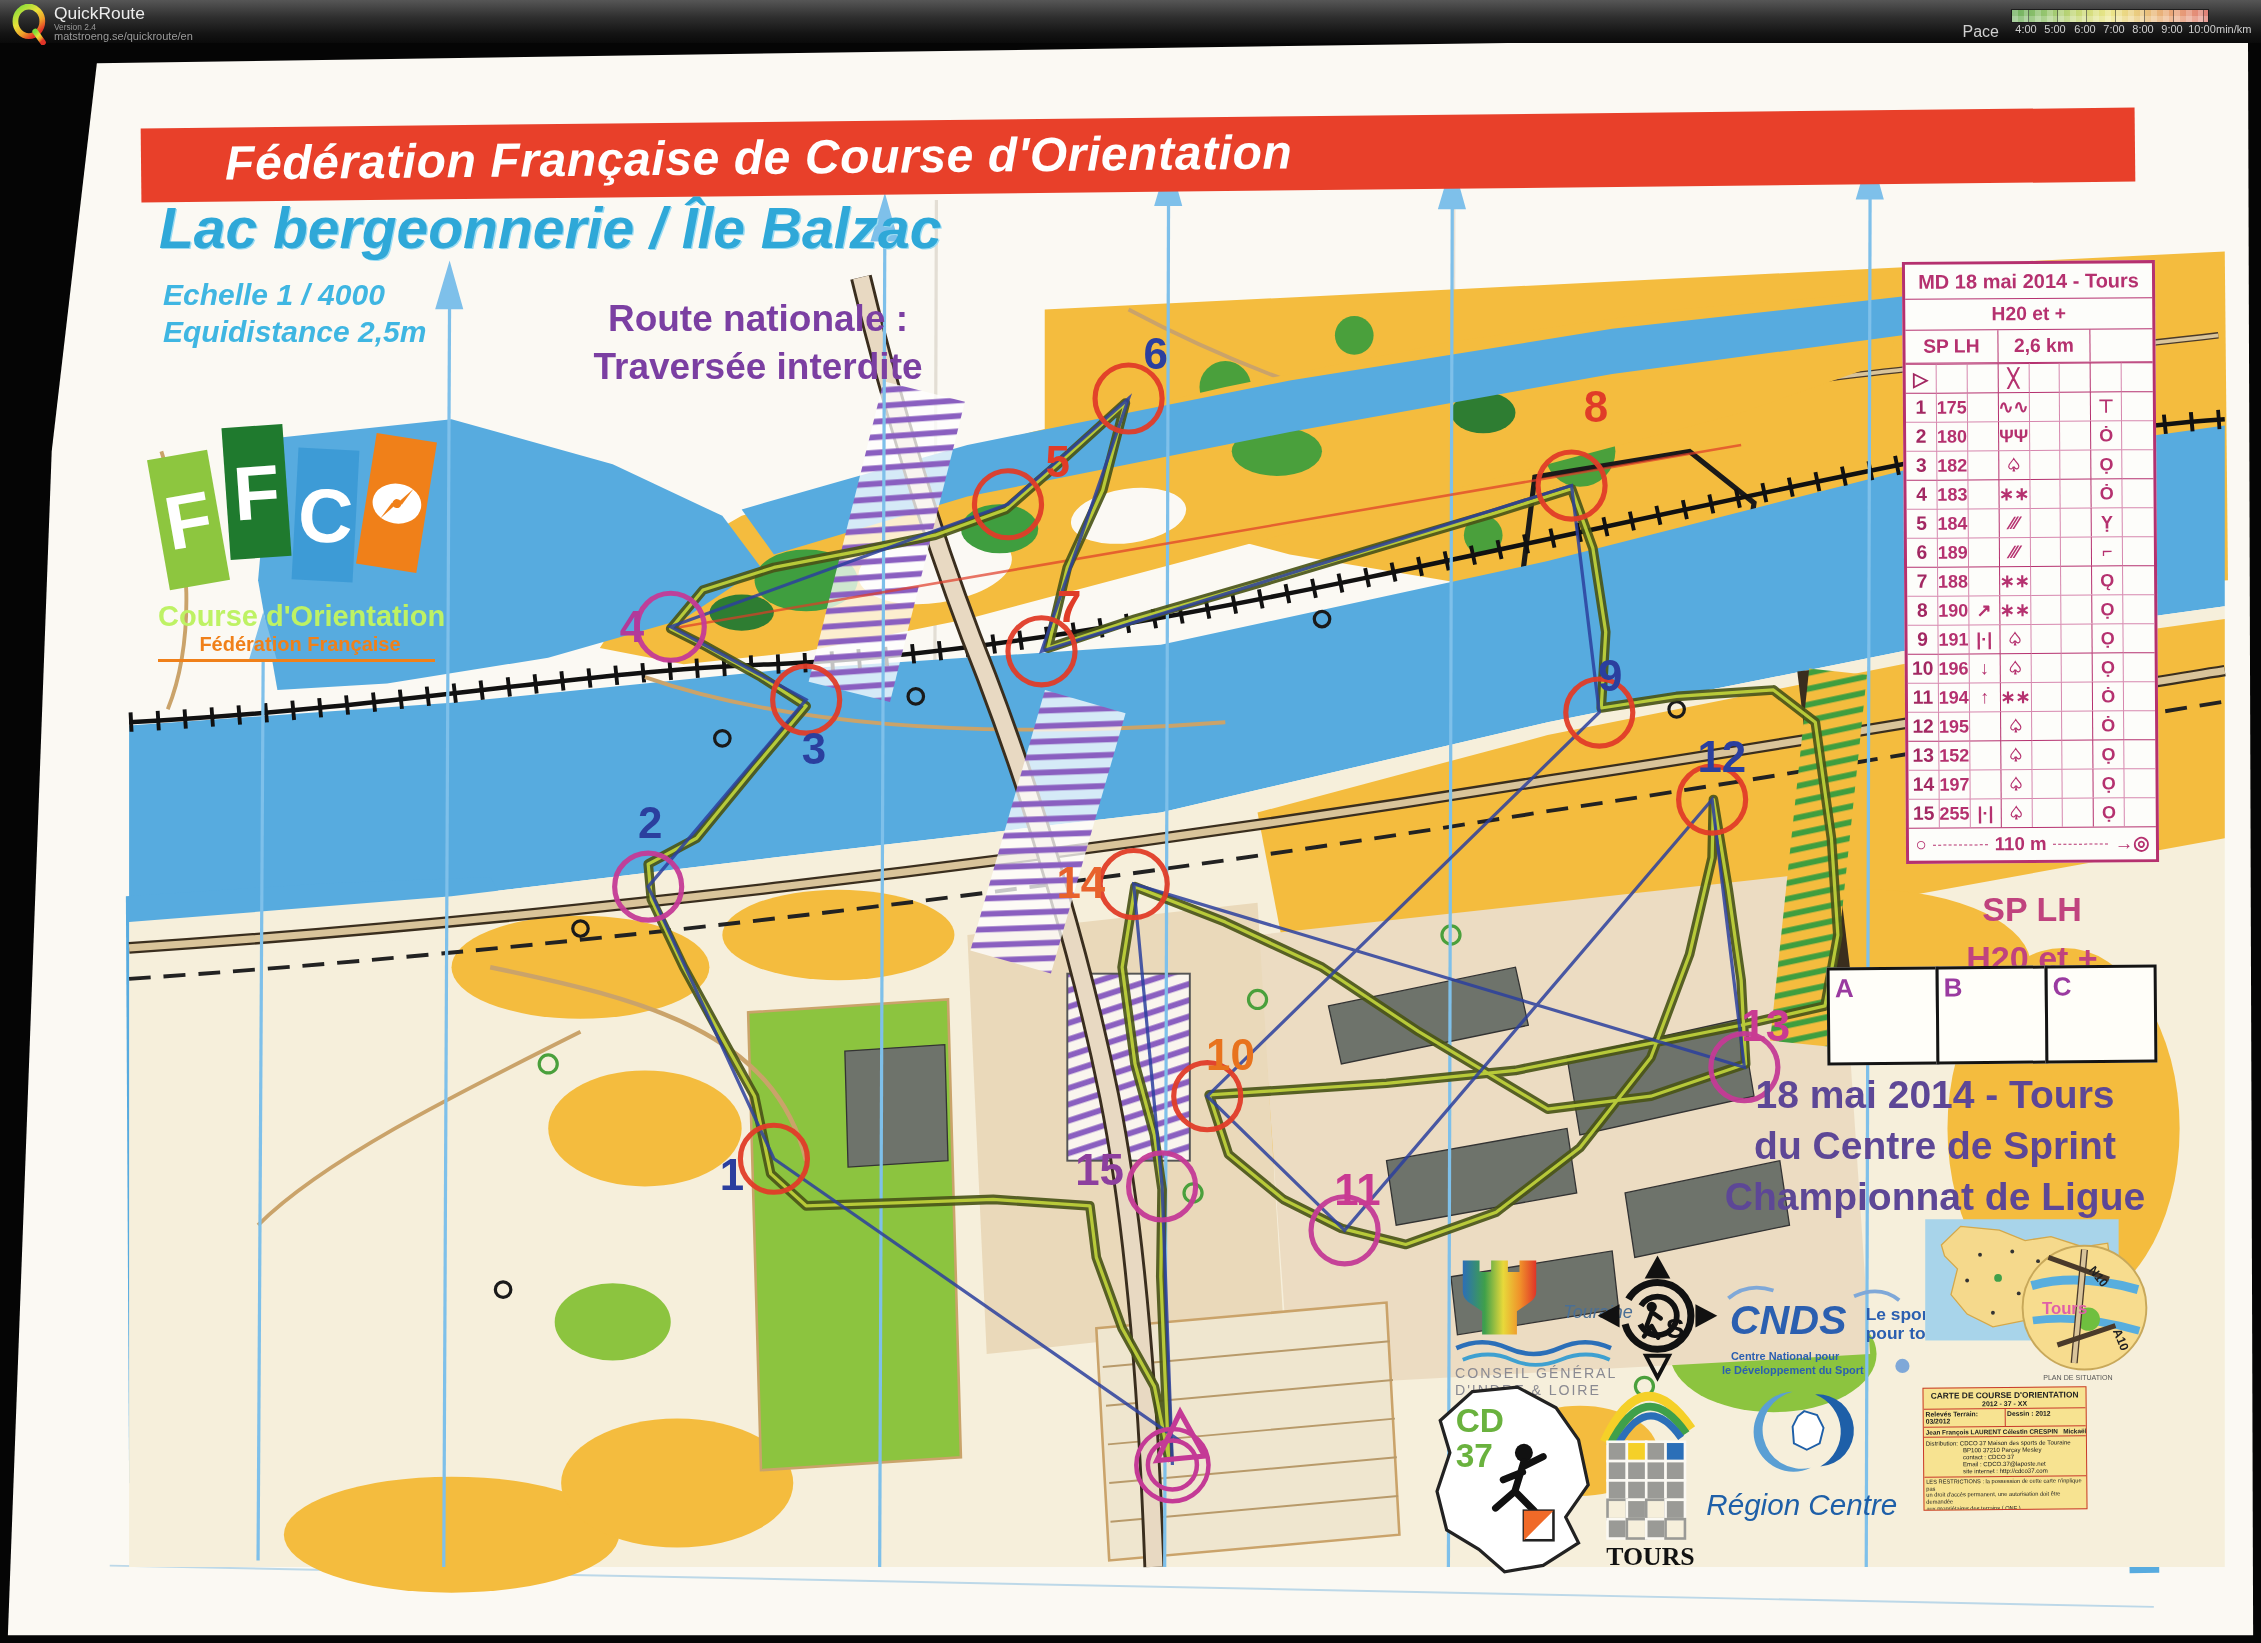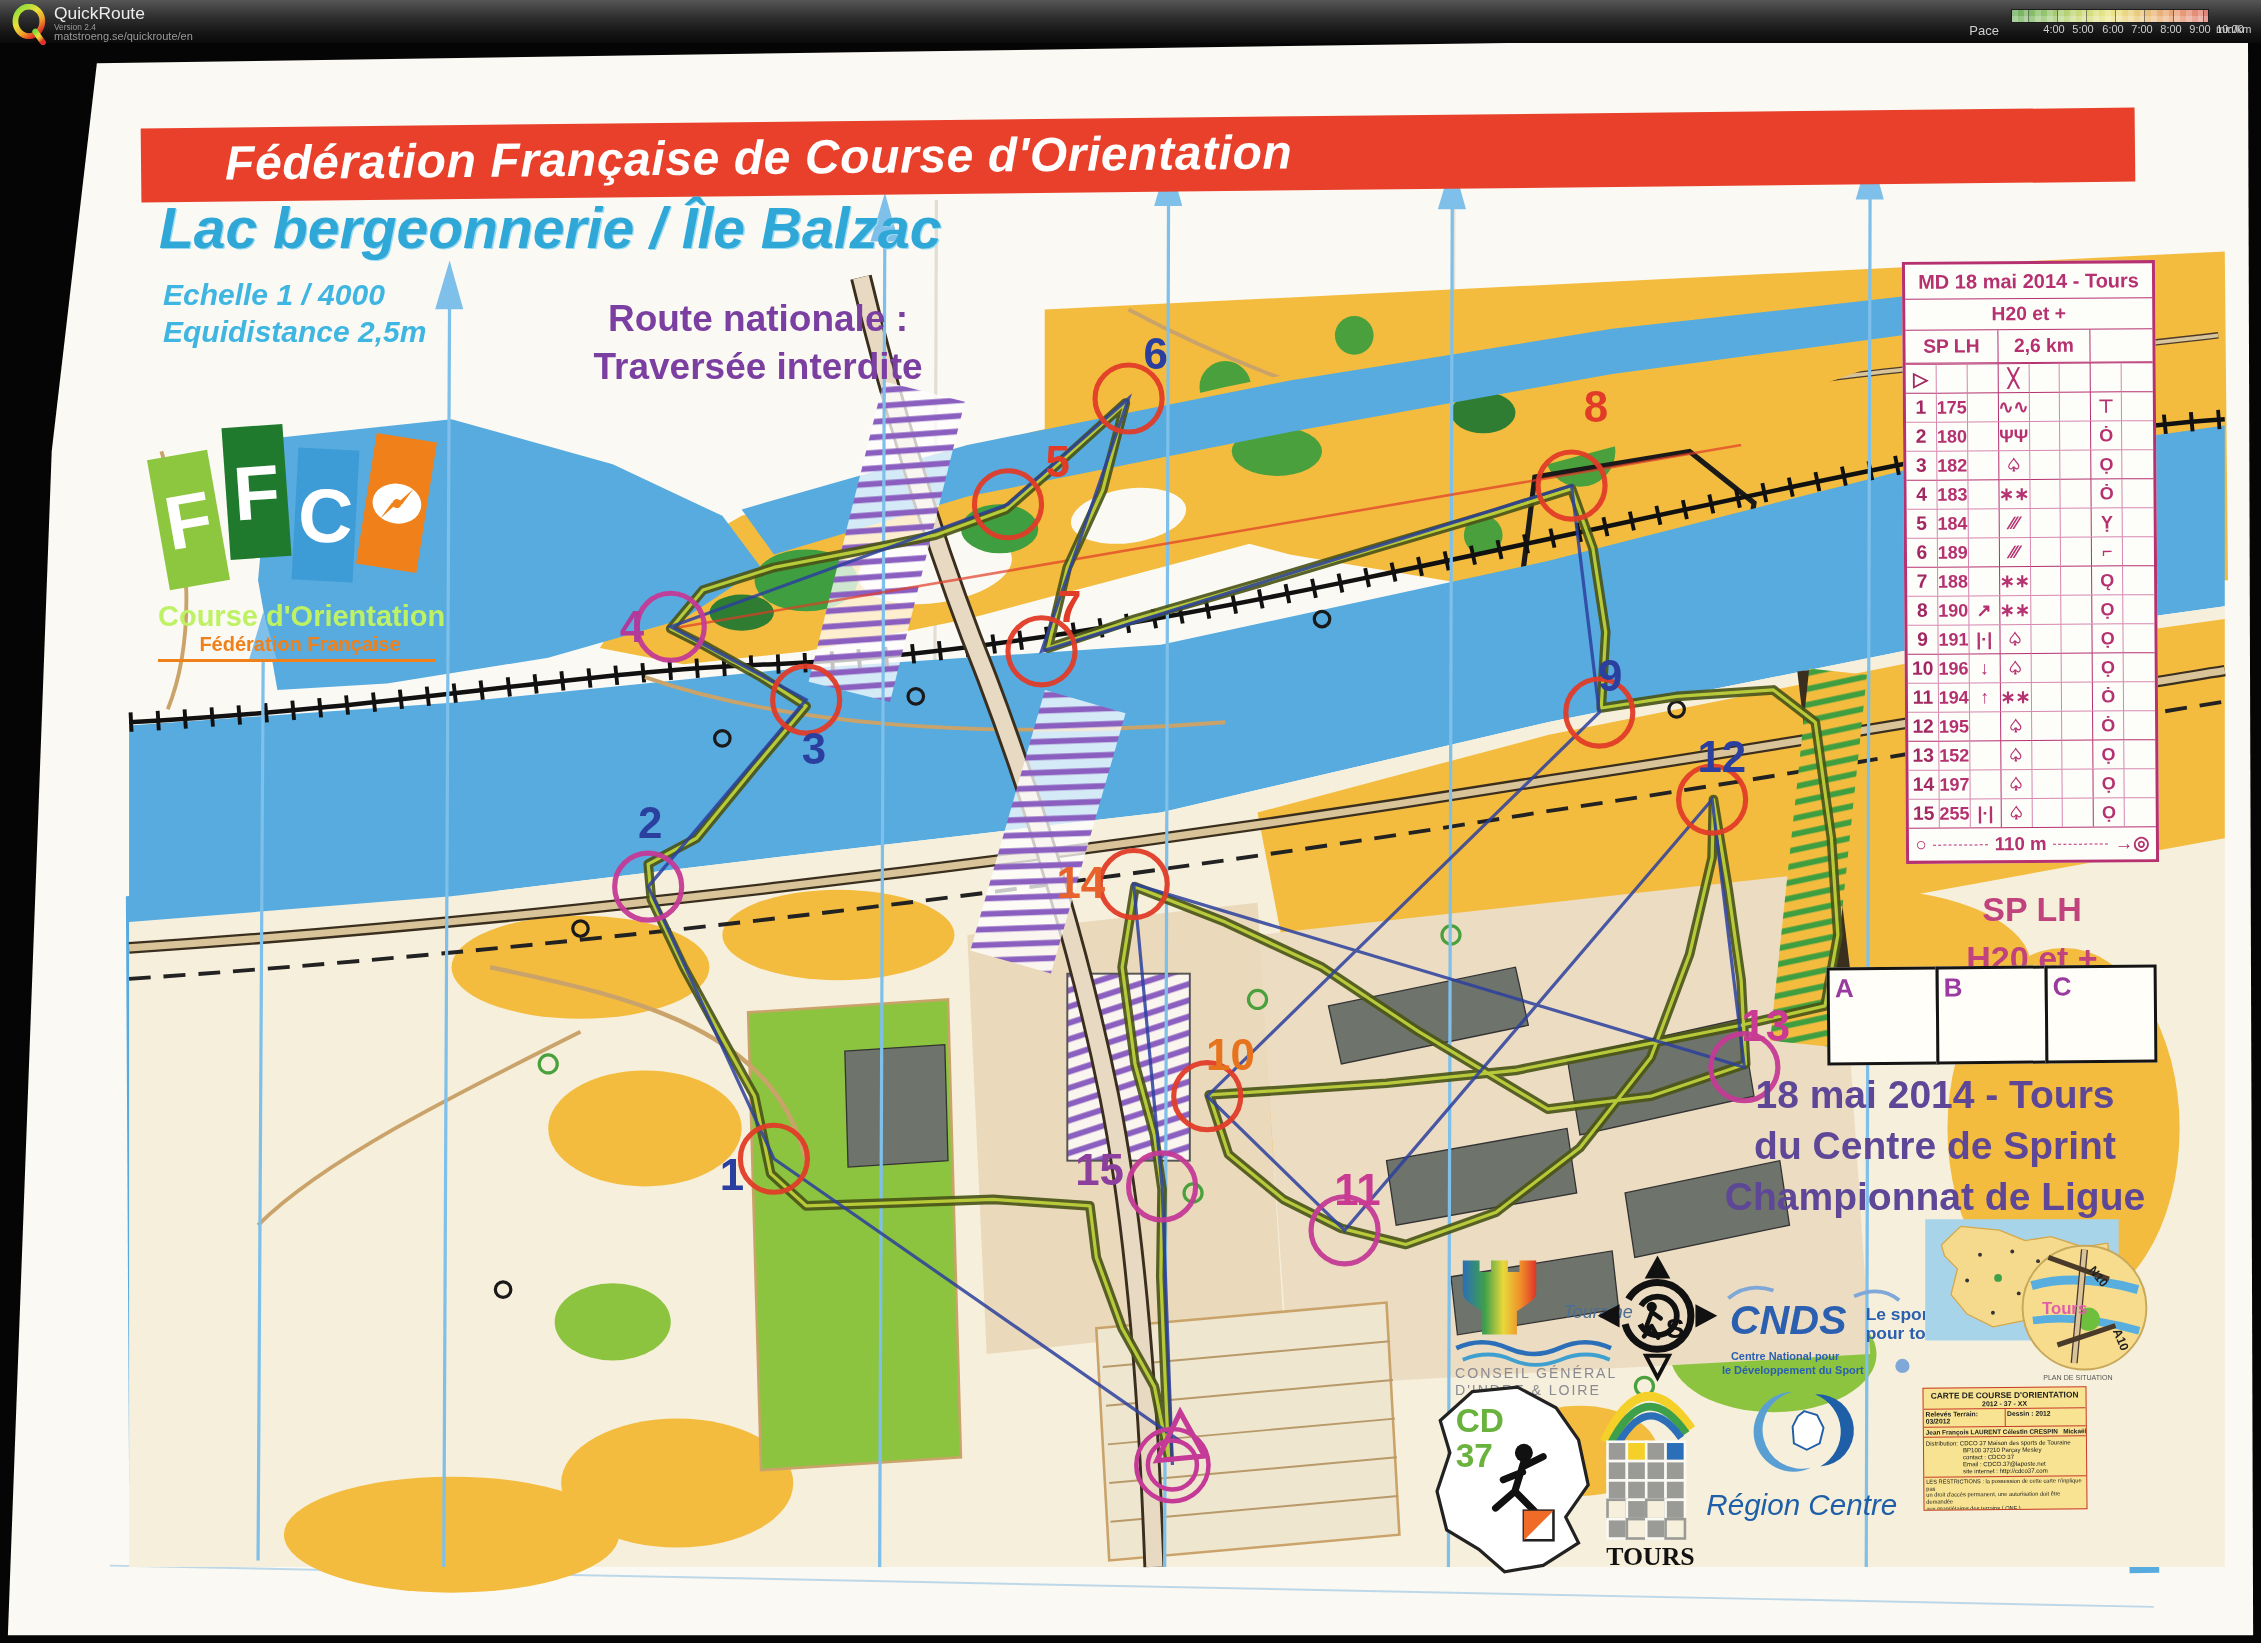--- a/index.html
+++ b/index.html
@@ -5,28 +5,28 @@
   html,body{margin:0;padding:0;background:#000;}
   .page{position:relative;width:2261px;height:1643px;background:#050505;overflow:hidden;
         font-family:"Liberation Sans",sans-serif;}
   
   .titlebar{position:absolute;left:0;top:0;width:2261px;height:43px;
     background:linear-gradient(#565656 0%,#2f2f2f 40%,#141414 78%,#0a0a0a 100%);}
   .qlogo{position:absolute;left:10.3px;top:3.9px;width:39px;height:41px;}
   .appname{position:absolute;left:54px;top:2.6px;font-size:17.4px;color:#ececec;}
   .appver{position:absolute;left:54px;top:23px;font-size:8.4px;color:#9a9a9a;line-height:9px;text-align:center;}
   .appurl{position:absolute;left:54px;top:32px;font-size:11px;color:#9a9a9a;line-height:9px;}
-  .pace-label{position:absolute;left:1954px;top:23px;width:45px;font-size:13px;color:#cfcfcf;text-align:right;}
+  .pace-label{position:absolute;left:1954px;top:23px;width:45px;font-size:16px;color:#cfcfcf;text-align:right;}
   .pace-bar{position:absolute;left:2011px;top:9px;width:196px;height:12.3px;border:0.6px solid #1d1d1d;
     background:
       repeating-linear-gradient(90deg, rgba(255,255,255,.22) 0 5.8px, rgba(255,255,255,0) 5.8px 11.6px),
       repeating-linear-gradient(0deg, rgba(255,255,255,.22) 0 5.8px, rgba(255,255,255,0) 5.8px 11.6px),
       linear-gradient(90deg,#6fb05f 0%,#93c46f 16%,#c6d878 33%,#ece68a 50%,#e9c77e 66%,#e9a277 83%,#e08179 100%);}
   .pace-tick{position:absolute;top:0;width:1.3px;height:12.3px;background:rgba(40,40,40,.55);}
-  .pace-ticklabel{position:absolute;top:23px;font-size:11px;color:#cfcfcf;transform:translateX(-50%);margin-left:28px;}
+  .pace-ticklabel{position:absolute;top:23px;font-size:11px;color:#cfcfcf;transform:translateX(-50%);}
   .pace-unit{position:absolute;left:2216px;top:23px;font-size:11px;color:#cfcfcf;}
   
   .banner{position:absolute;left:141px;top:118px;width:1994px;height:74px;background:#e8402a;
     transform:rotate(-0.6deg);color:#fff;font-style:italic;font-weight:bold;font-size:48px;
     line-height:72px;padding-left:84px;box-sizing:border-box;letter-spacing:0.6px;white-space:nowrap;}
   .maptitle{position:absolute;left:159px;top:195px;font-size:57px;color:#2fa8d8;font-style:italic;
     font-weight:bold;text-shadow:1.3px 1.3px 0 #9adbf2;white-space:nowrap;}
   .scaleblock{position:absolute;left:163px;top:276px;font-size:30px;line-height:37px;color:#3fb6e2;
     font-style:italic;font-weight:bold;}
   .warning{position:absolute;left:474px;top:295px;width:568px;text-align:center;font-size:37px;

